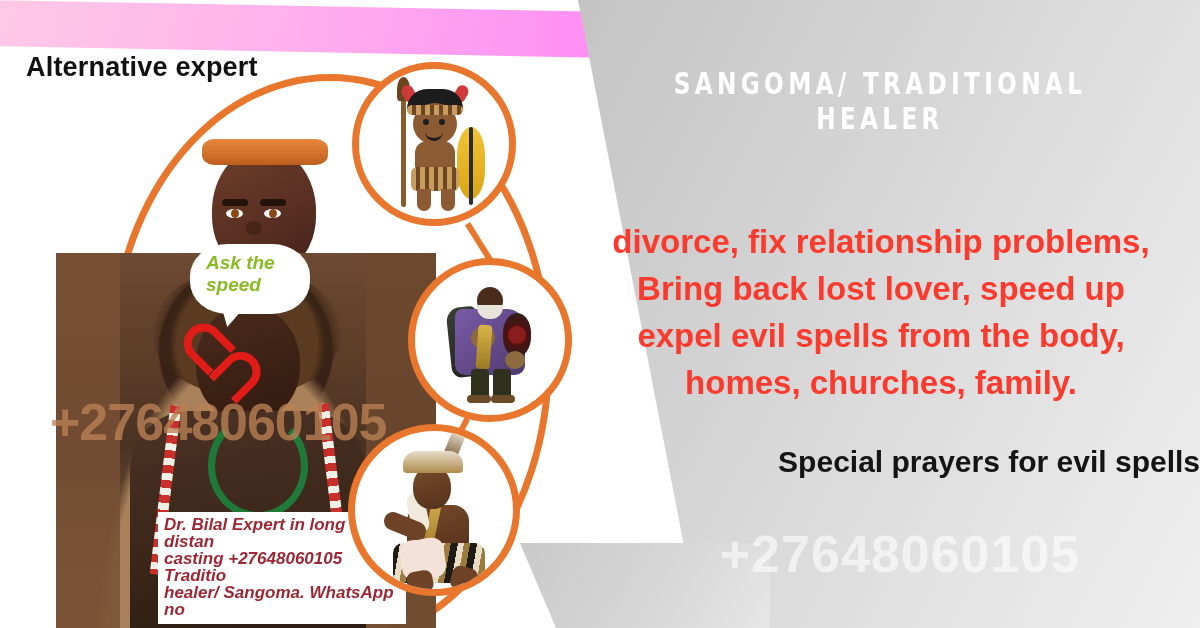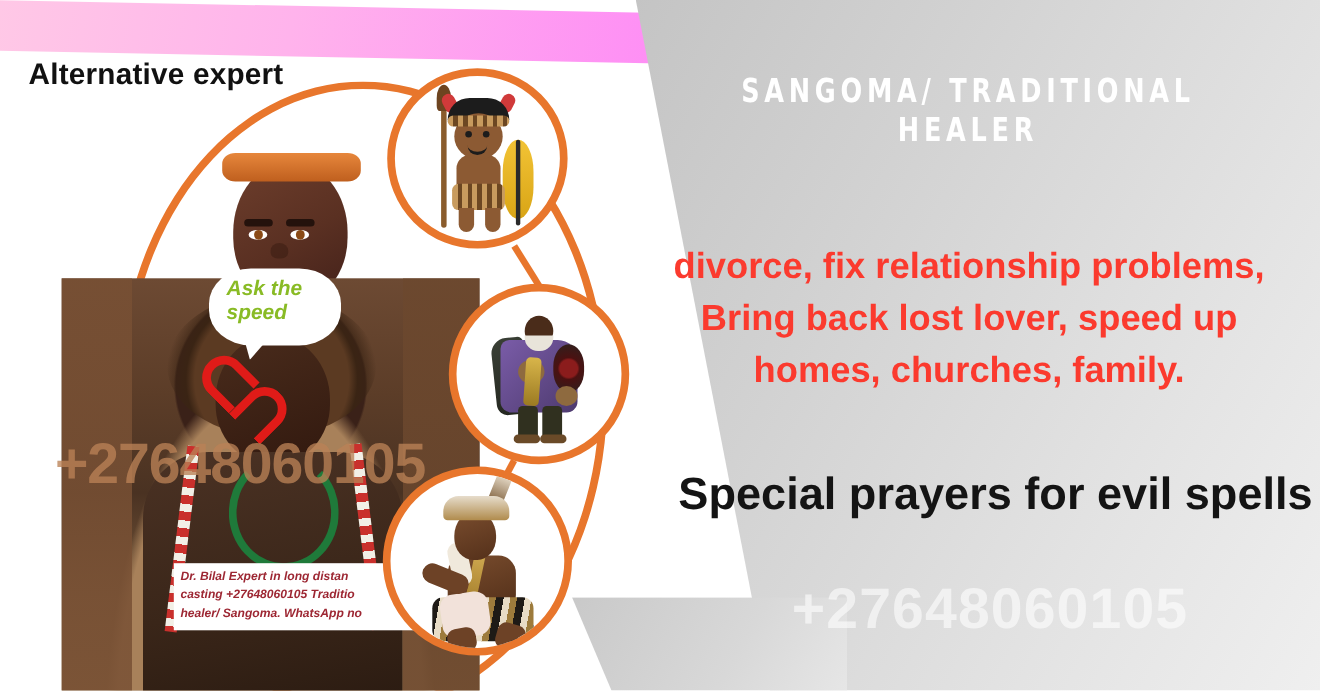--- a/index.html
+++ b/index.html
@@ -167,21 +167,21 @@
   .heart:after{left:22px;transform:rotate(45deg);transform-origin:0 100%;}
 
   .photo-phone{
     position:absolute;left:50px;top:392px;width:420px;z-index:6;
     font-size:52px;font-weight:bold;letter-spacing:-1px;
     color:rgba(186,130,86,.78);white-space:nowrap;
   }
   .caption{
     position:absolute;left:158px;top:512px;width:236px;z-index:6;
     background:#fff;padding:4px 6px 6px 6px;
-    color:#9d2733;font-style:italic;font-weight:bold;font-size:11px;line-height:17px;
+    color:#9d2733;font-style:italic;font-weight:bold;font-size:17px;line-height:17px;
   }
 
   
   .circ{
     position:absolute;border:7px solid #e8762c;border-radius:50%;
     background:#fff;z-index:6;overflow:hidden;
   }
   .c1{left:352px;top:62px;width:150px;height:150px;}
   .c2{left:408px;top:258px;width:150px;height:150px;}
   .c3{left:348px;top:424px;width:158px;height:158px;}
@@ -244,22 +244,22 @@
   }
   .bigname{
     position:absolute;left:10px;top:106px;width:620px;text-align:center;
     color:#fff;font-size:66px;font-weight:bold;letter-spacing:9px;line-height:72px;
   }
   .redtext{
     position:absolute;left:6px;top:218px;width:630px;text-align:center;
     color:#fb3a2e;font-size:33px;font-weight:bold;line-height:47px;
   }
   .blacktext{
-    position:absolute;left:50px;top:428px;width:590px;text-align:center;
-    color:#141414;font-size:41px;font-weight:bold;line-height:42px;
+    position:absolute;left:50px;top:441px;width:590px;text-align:right;
+    color:#141414;font-size:30px;font-weight:bold;line-height:42px;
   }
   .watermark{
     position:absolute;left:40px;top:524px;width:600px;text-align:center;
     color:rgba(255,255,255,.58);font-size:52px;font-weight:bold;letter-spacing:1px;
     white-space:nowrap;
   }
 </style>
 </head>
 <body>
 
@@ -378,20 +378,21 @@
   </div>
 
   <div class="right-wrap">
 
     <div class="kicker">SANGOMA/ TRADITIONAL HEALER</div>
 
 
     <div class="redtext">
       <div>divorce, fix relationship problems,</div>
       <div>Bring back lost lover, speed up</div>
+      <div>expel evil spells from the body,</div>
       <div>homes, churches, family.</div>
     </div>
 
     <div class="blacktext">
       <div>Special prayers for  evil spells</div>
     </div>
 
     <div class="watermark">+27648060105</div>
 
   </div>

